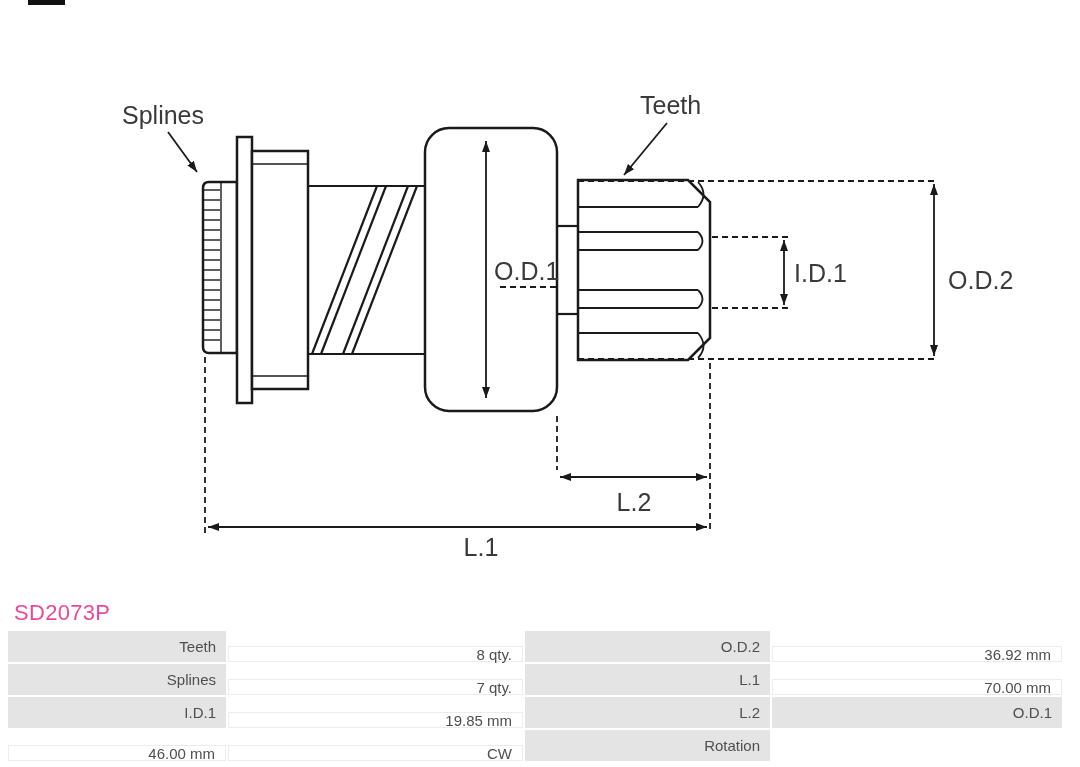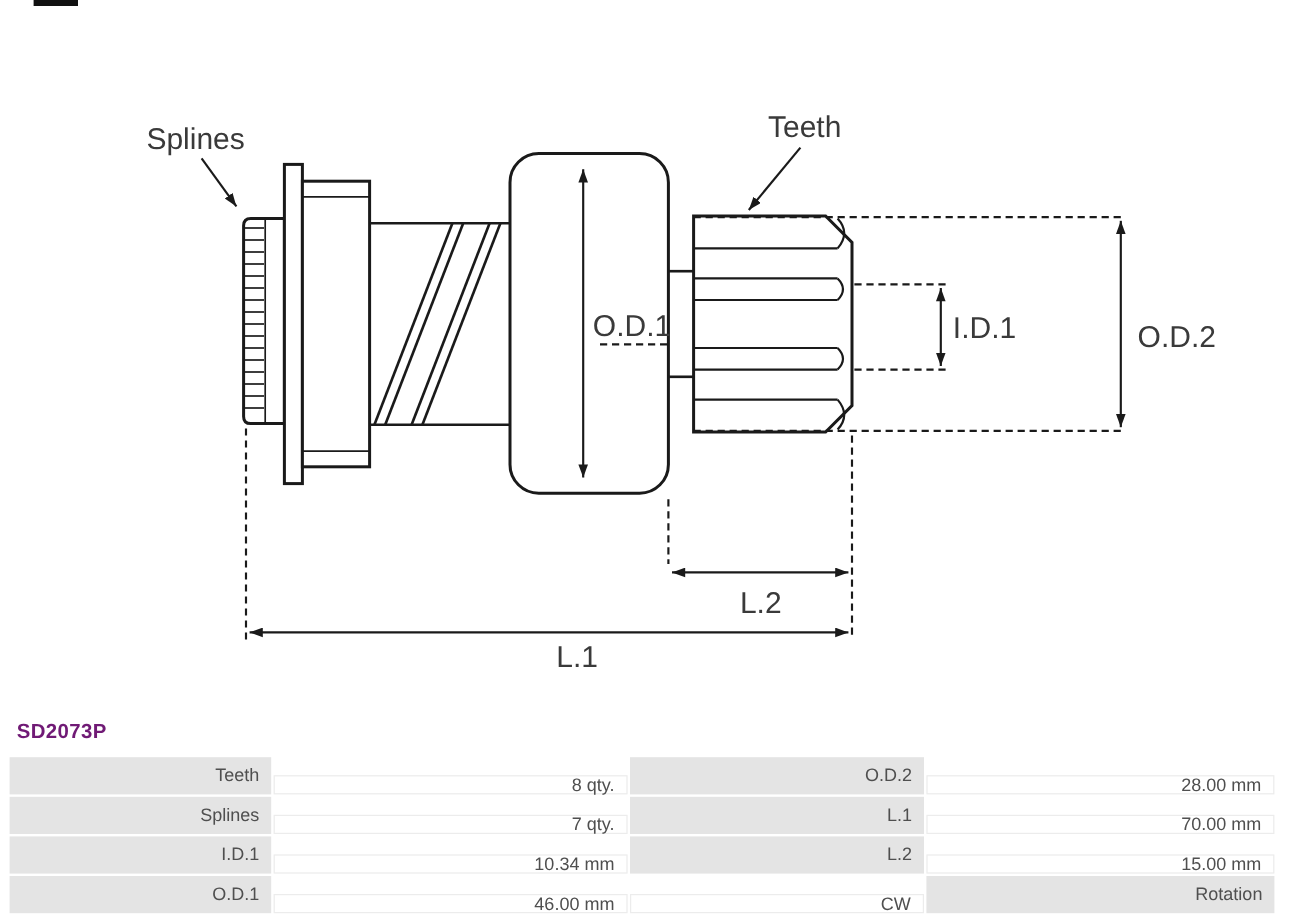--- a/index.html
+++ b/index.html
@@ -20,21 +20,21 @@
   }
   .outline { fill:#ffffff; stroke:#1a1a1a; stroke-width:2.5; }
   .edge    { fill:none; stroke:#1a1a1a; stroke-width:2.2; }
   .thin    { fill:none; stroke:#1a1a1a; stroke-width:1.4; }
   .tooth   { fill:none; stroke:#1a1a1a; stroke-width:1.8; }
   .dim     { fill:none; stroke:#1a1a1a; stroke-width:1.8; }
   .dash    { fill:none; stroke:#1a1a1a; stroke-width:1.8; stroke-dasharray:6 4; }
 
   .part-number {
     position:absolute; top:600px; left:14px;
-    font-size:17px; font-weight:700; color:#701a75; letter-spacing:0.3px;
+    font-size:22px; font-weight:400; color:#ec4899; letter-spacing:0.3px;
   }
 
   .spec-table {
     position:absolute; top:631px; left:8px; width:1054px;
     display:grid;
     grid-template-columns:218px 295px 245px 1fr;
     grid-auto-rows:31px;
     gap:2px;
     font-size:15px; color:#4f4f4f;
   }
@@ -164,31 +164,30 @@
     </g>
   </svg>
 
   <div class="part-number">SD2073P</div>
 
   <div class="spec-table">
 
     <div class="cell label">Teeth</div>
     <div class="cell value">8 qty.</div>
     <div class="cell label">O.D.2</div>
-    <div class="cell value">28.00 mm</div>
+    <div class="cell value">36.92 mm</div>
 
     <div class="cell label">Splines</div>
     <div class="cell value">7 qty.</div>
     <div class="cell label">L.1</div>
     <div class="cell value">70.00 mm</div>
 
     <div class="cell label">I.D.1</div>
-    <div class="cell value">10.34 mm</div>
+    <div class="cell value">19.85 mm</div>
     <div class="cell label">L.2</div>
-    <div class="cell value">15.00 mm</div>
 
     <div class="cell label">O.D.1</div>
     <div class="cell value">46.00 mm</div>
     <div class="cell value">CW</div>
     <div class="cell label">Rotation</div>
   </div>
 
 </div>
 
 </body></html>

